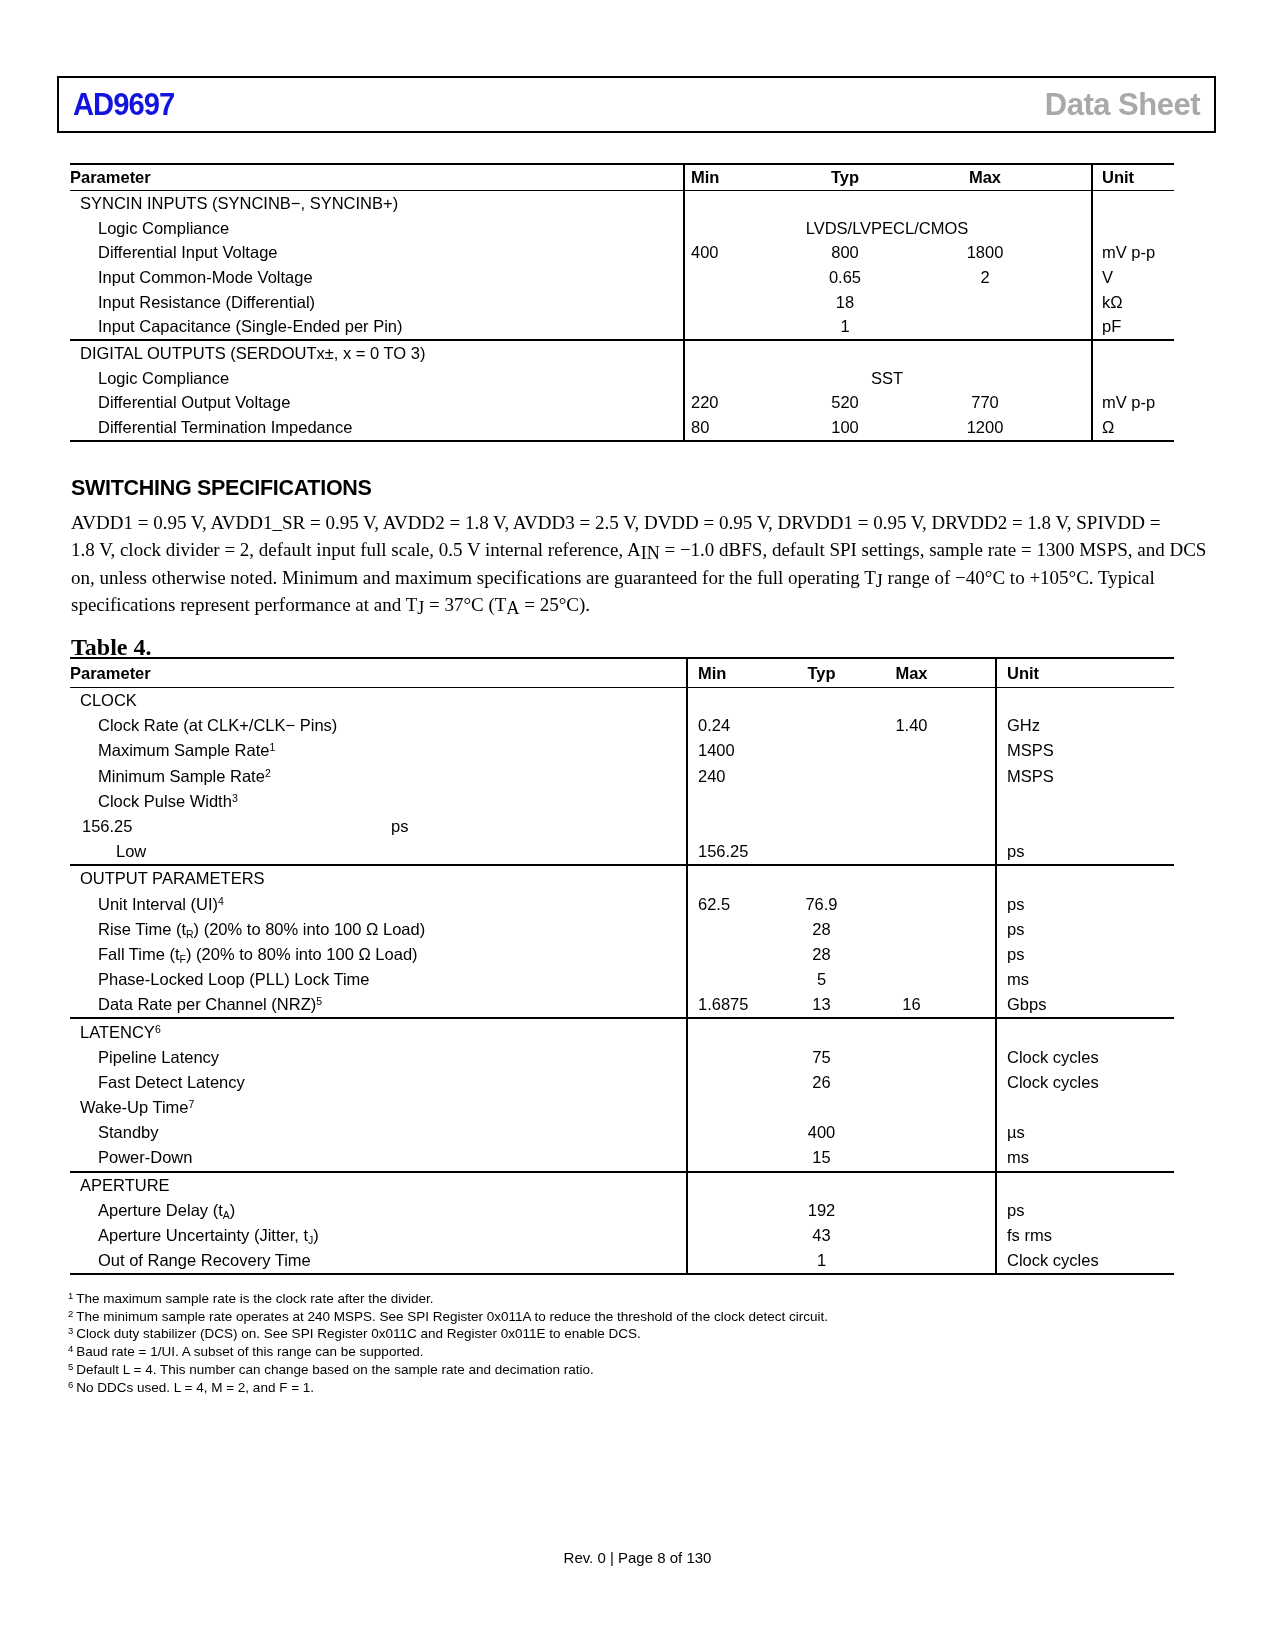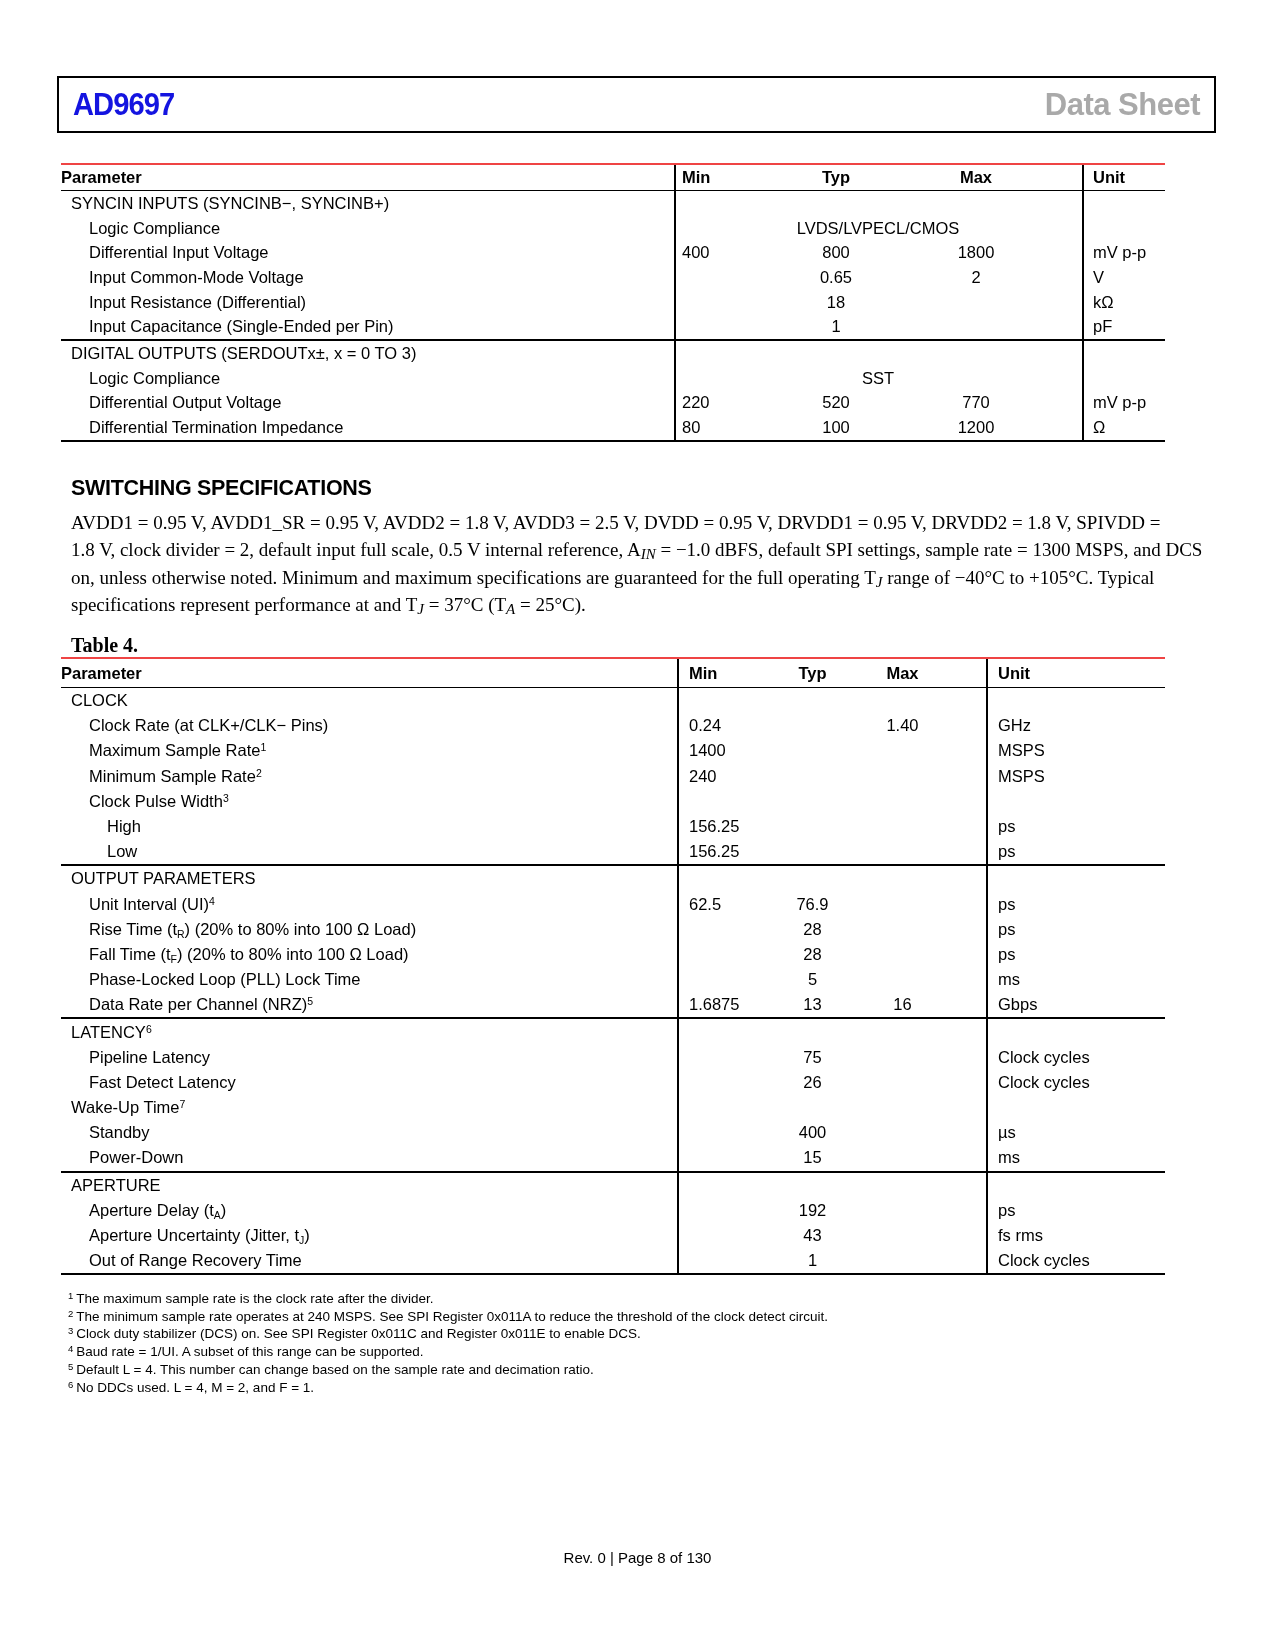--- a/index.html
+++ b/index.html
@@ -6,21 +6,21 @@
   .page{position:relative;width:1275px;height:1650px;background:#ffffff;margin:0 auto;
         font-family:"Liberation Sans",sans-serif;color:#000;overflow:hidden;}
 
   
   .hdr{position:absolute;left:57px;top:76px;width:1159px;height:57px;border:2px solid #000;
        box-sizing:border-box;display:flex;align-items:center;justify-content:space-between;padding:0 14px;}
   .part{font-size:31px;font-weight:bold;color:#1414e0;letter-spacing:-1px;transform:scaleX(0.94);transform-origin:left center;}
   .doctype{font-size:31px;font-weight:bold;color:#a9a9a9;letter-spacing:-0.5px;}
 
   
-  .spec-table{position:absolute;left:61px;width:1104px;border-top:2px solid #ef4444;border-bottom:2px solid #000;
+  .spec-table{position:absolute;left:70px;width:1104px;border-top:2px solid #000000;border-bottom:2px solid #000;
               font-size:16.5px;}
   .vline{position:absolute;top:0;bottom:0;width:1.5px;background:#000;}
   .row{display:flex;align-items:center;}
   .hrow{font-weight:bold;border-bottom:1.8px solid #000;}
   .rule{border-top:2.5px solid #000;}
   .c-param,.c-min,.c-typ,.c-max,.c-spacer,.c-unit,.c-span{box-sizing:border-box;white-space:nowrap;}
   .c-typ,.c-max{text-align:center;}
   .c-unit{flex:1;}
   .c-span{text-align:center;}
 
@@ -35,24 +35,24 @@
   .t4 .c-typ{width:95px}    .t4 .c-max{width:85px}  .t4 .c-spacer{width:41px}  .t4 .c-unit{padding-left:12px}
   .t4 .vline1{left:616px}   .t4 .vline2{left:925px}
 
   .spec-table sup{font-size:10.5px;vertical-align:5px;line-height:0;}
   .spec-table sub{font-size:10.5px;vertical-align:-3px;line-height:0;}
 
   
   .sect-title{position:absolute;left:71px;top:476px;font-size:21.5px;font-weight:bold;letter-spacing:-0.3px;}
   .para{position:absolute;left:71px;top:509px;width:1130px;font-family:"Liberation Serif",serif;
         font-size:19px;line-height:27.3px;white-space:nowrap;}
-  .para sub{font-size:15px;vertical-align:-3px;line-height:0;font-style:italic;}
+  .para sub{font-size:18px;vertical-align:-3px;line-height:0;}
 
   .t4label{position:absolute;left:71px;top:634px;font-family:"Liberation Serif",serif;
-           font-size:20px;font-weight:bold;}
+           font-size:24px;font-weight:bold;}
 
   
   .fnotes{position:absolute;left:68px;top:1290px;font-size:13.5px;line-height:17.7px;}
   .fnotes sup{font-size:9.5px;vertical-align:4px;line-height:0;margin-right:3px;}
 
   .footer{position:absolute;left:0;top:1549px;width:1275px;text-align:center;font-size:15px;}
 </style>
 </head>
 <body>
 
@@ -204,21 +204,20 @@
       </div>
       <div class="row">
         <div class="c-param" style="padding-left: 28px;"><span>Clock Pulse Width</span><sup>3</sup></div>
         <div class="c-min"></div>
         <div class="c-typ"></div>
         <div class="c-max"></div>
         <div class="c-spacer"></div>
         <div class="c-unit"></div>
       </div>
       <div class="row">
-        <div class="c-param" style="padding-left: 46px;"><span>High</span></div>
         <div class="c-min">156.25</div>
         <div class="c-typ"></div>
         <div class="c-max"></div>
         <div class="c-spacer"></div>
         <div class="c-unit">ps</div>
       </div>
       <div class="row">
         <div class="c-param" style="padding-left: 46px;"><span>Low</span></div>
         <div class="c-min">156.25</div>
         <div class="c-typ"></div>

